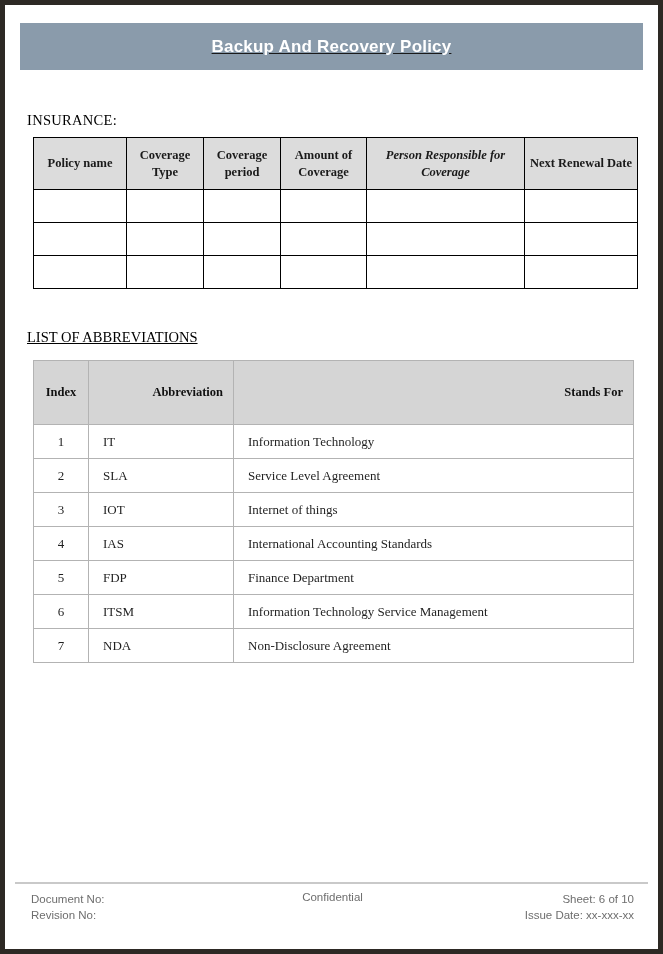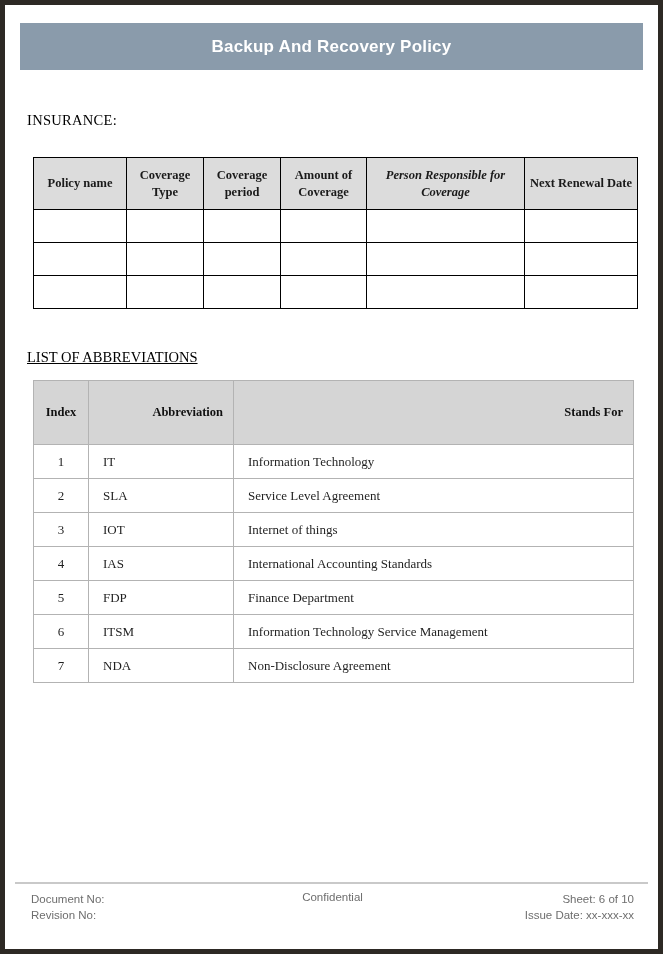--- a/index.html
+++ b/index.html
@@ -10,42 +10,42 @@
     border:5px solid #2d2924;
     background:#ffffff;
     font-family:"Liberation Serif", serif;
     color:#1a1a1a;
     overflow:hidden;
   }
   .banner {
     margin:18px 15px 0 15px;
     height:47px;
     background:#8a9bab;
-    display:flex; align-items:center; justify-content:center;
+    display:flex; align-items:center; justify-content:center;text-decoration:underline;
   }
   .banner-title {
     color:#ffffff;
     font-family:"Liberation Sans", sans-serif;
     font-weight:bold;
     font-size:17px;
     letter-spacing:0.2px;
   }
   .section-heading {
     margin-left:22px;
     font-weight:normal;
     font-size:14.5px;
     color:#000;
   }
   .insurance-heading { margin-top:42px; letter-spacing:0.3px; }
   .abbrev-heading { margin-top:40px; text-decoration:underline; }
 
   table { border-collapse:collapse; table-layout:fixed; }
 
   .insurance-table {
-    margin:28px 0 0 28px;
+    margin:8px 0 0 28px;
     width:604px;
     font-size:12.5px;
   }
   .insurance-table th, .insurance-table td { border:1px solid #000; }
   .insurance-table th {
     background:#dcdcdc;
     font-weight:bold;
     text-align:center;
     vertical-align:middle;
     height:52px;

